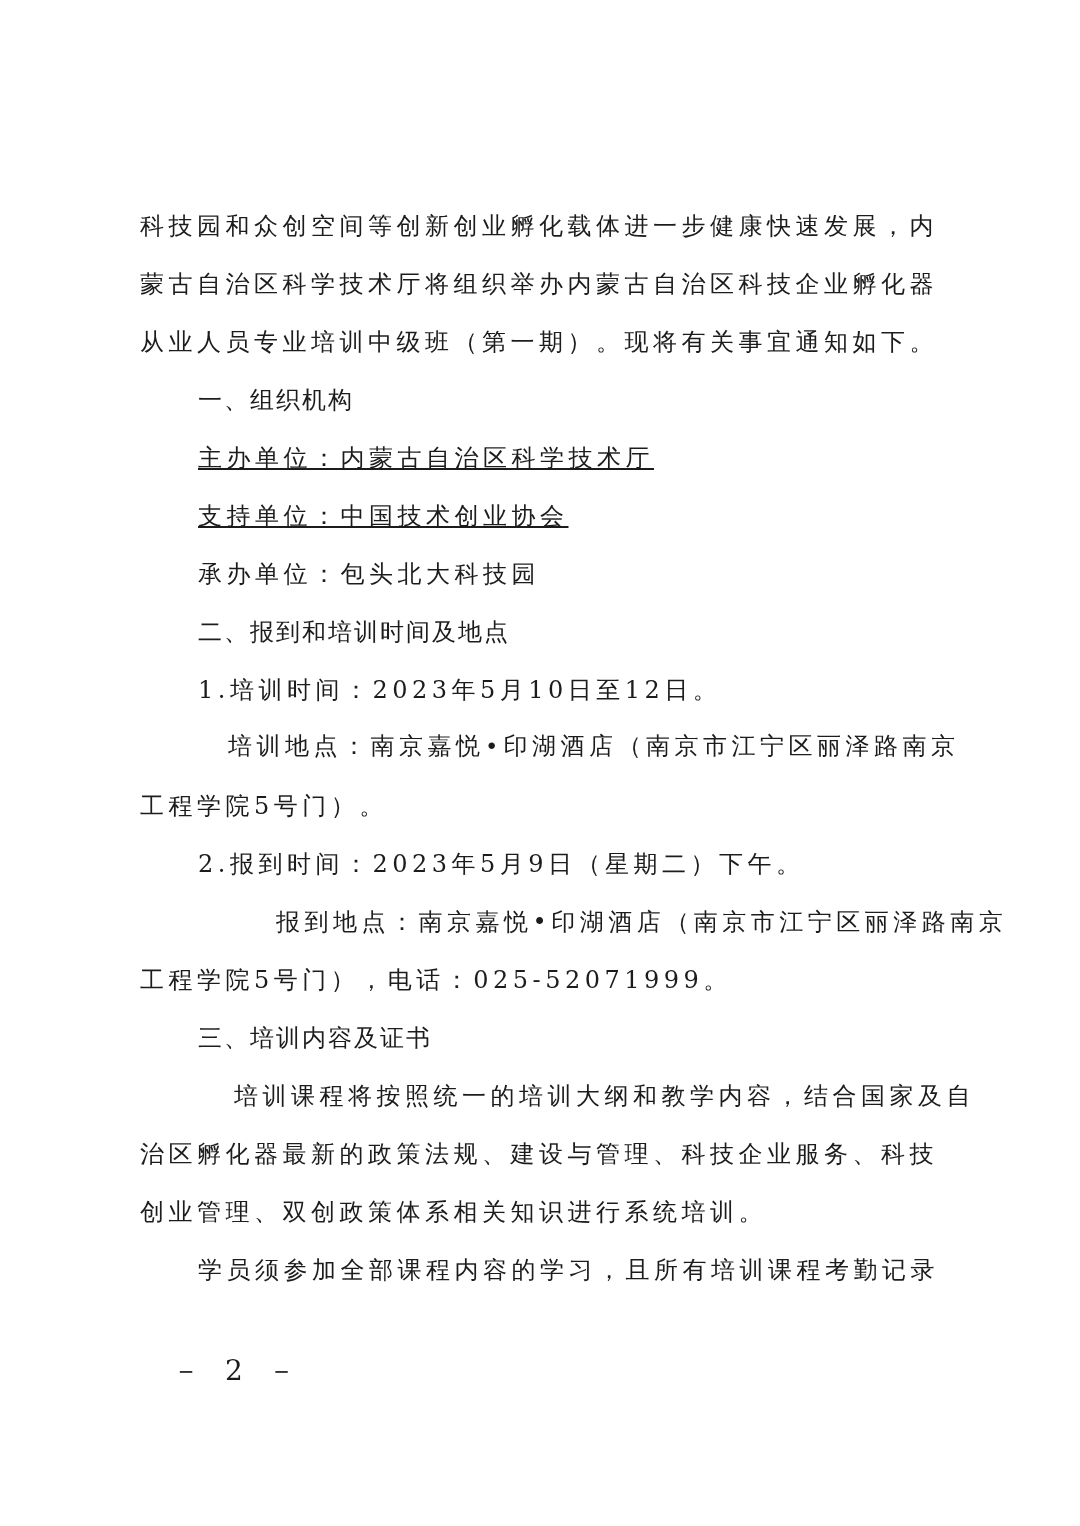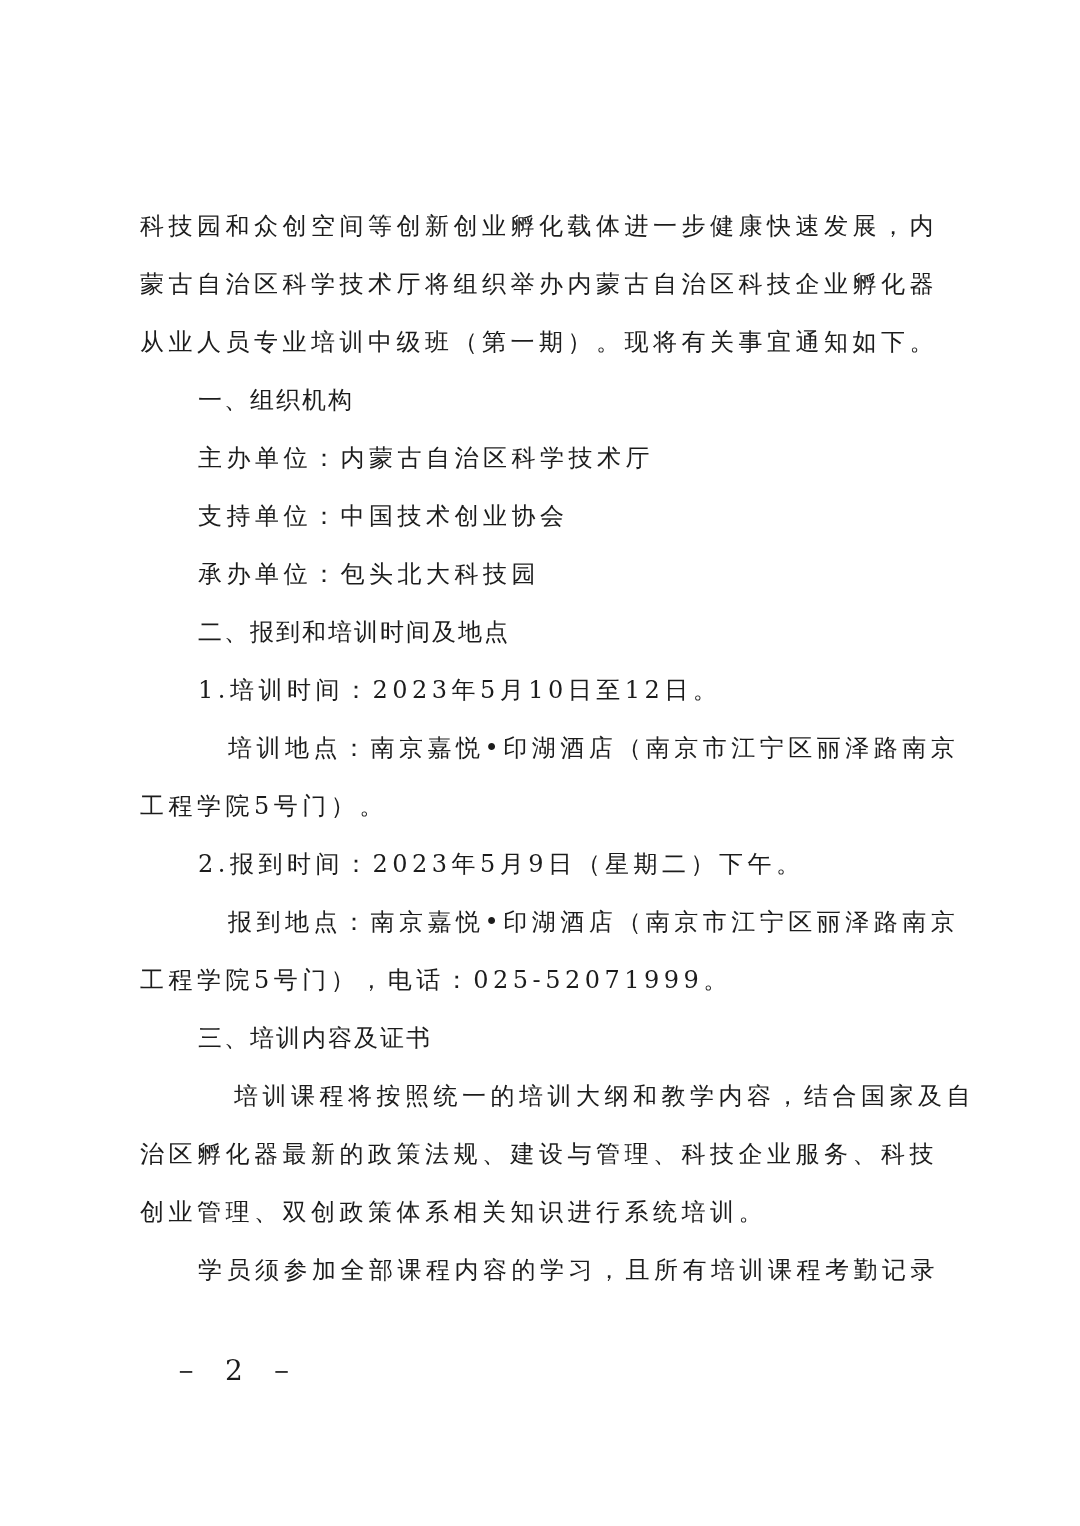--- a/index.html
+++ b/index.html
@@ -14,30 +14,30 @@
 </style>
 </head>
 <body>
 
 <div>
   <div class="line" style="top:208px;">科技园和众创空间等创新创业孵化载体进一步健康快速发展，内</div>
   <div class="line" style="top:266px;">蒙古自治区科学技术厅将组织举办内蒙古自治区科技企业孵化器</div>
   <div class="line" style="top:324px;text-align:center;">从业人员专业培训中级班（第一期）。现将有关事宜通知如下。</div>
 
   <div class="line indent head" style="top:382px;">一、组织机构</div>
-  <div class="line indent" style="top:440px;">主办单位：内蒙古自治区科学技术厅</div>
-  <div class="line indent" style="top:498px;">支持单位：中国技术创业协会</div>
+  <div class="line indent" style="top:440px;text-decoration:underline;">主办单位：内蒙古自治区科学技术厅</div>
+  <div class="line indent" style="top:498px;text-decoration:underline;">支持单位：中国技术创业协会</div>
   <div class="line indent" style="top:556px;font-family:Liberation Serif, serif;">承办单位：包头北大科技园</div>
 
   <div class="line indent head" style="top:614px;">二、报到和培训时间及地点</div>
   <div class="line indent" style="top:672px;">1.培训时间：2023年5月10日至12日。</div>
-  <div class="line indent2" style="top:730px;">培训地点：南京嘉悦•印湖酒店（南京市江宁区丽泽路南京</div>
+  <div class="line indent2" style="top:730px;font-family:Liberation Mono, monospace;">培训地点：南京嘉悦•印湖酒店（南京市江宁区丽泽路南京</div>
   <div class="line" style="top:788px;">工程学院5号门）。</div>
   <div class="line indent" style="top:846px;">2.报到时间：2023年5月9日（星期二）下午。</div>
-  <div class="line indent2" style="top:904px;">报到地点：南京嘉悦•印湖酒店（南京市江宁区丽泽路南京</div>
+  <div class="line indent2" style="top:904px;margin-left:48px;">报到地点：南京嘉悦•印湖酒店（南京市江宁区丽泽路南京</div>
   <div class="line" style="top:962px;">工程学院5号门），电话：025-52071999。</div>
 
   <div class="line indent head" style="top:1020px;">三、培训内容及证书</div>
   <div class="line indent" style="top:1078px;margin-left:36px;">培训课程将按照统一的培训大纲和教学内容，结合国家及自</div>
   <div class="line" style="top:1136px;">治区孵化器最新的政策法规、建设与管理、科技企业服务、科技</div>
   <div class="line" style="top:1194px;">创业管理、双创政策体系相关知识进行系统培训。</div>
   <div class="line indent" style="top:1252px;">学员须参加全部课程内容的学习，且所有培训课程考勤记录</div>
 
   <div class="pagenum">－ 2 －</div>
 </div>

